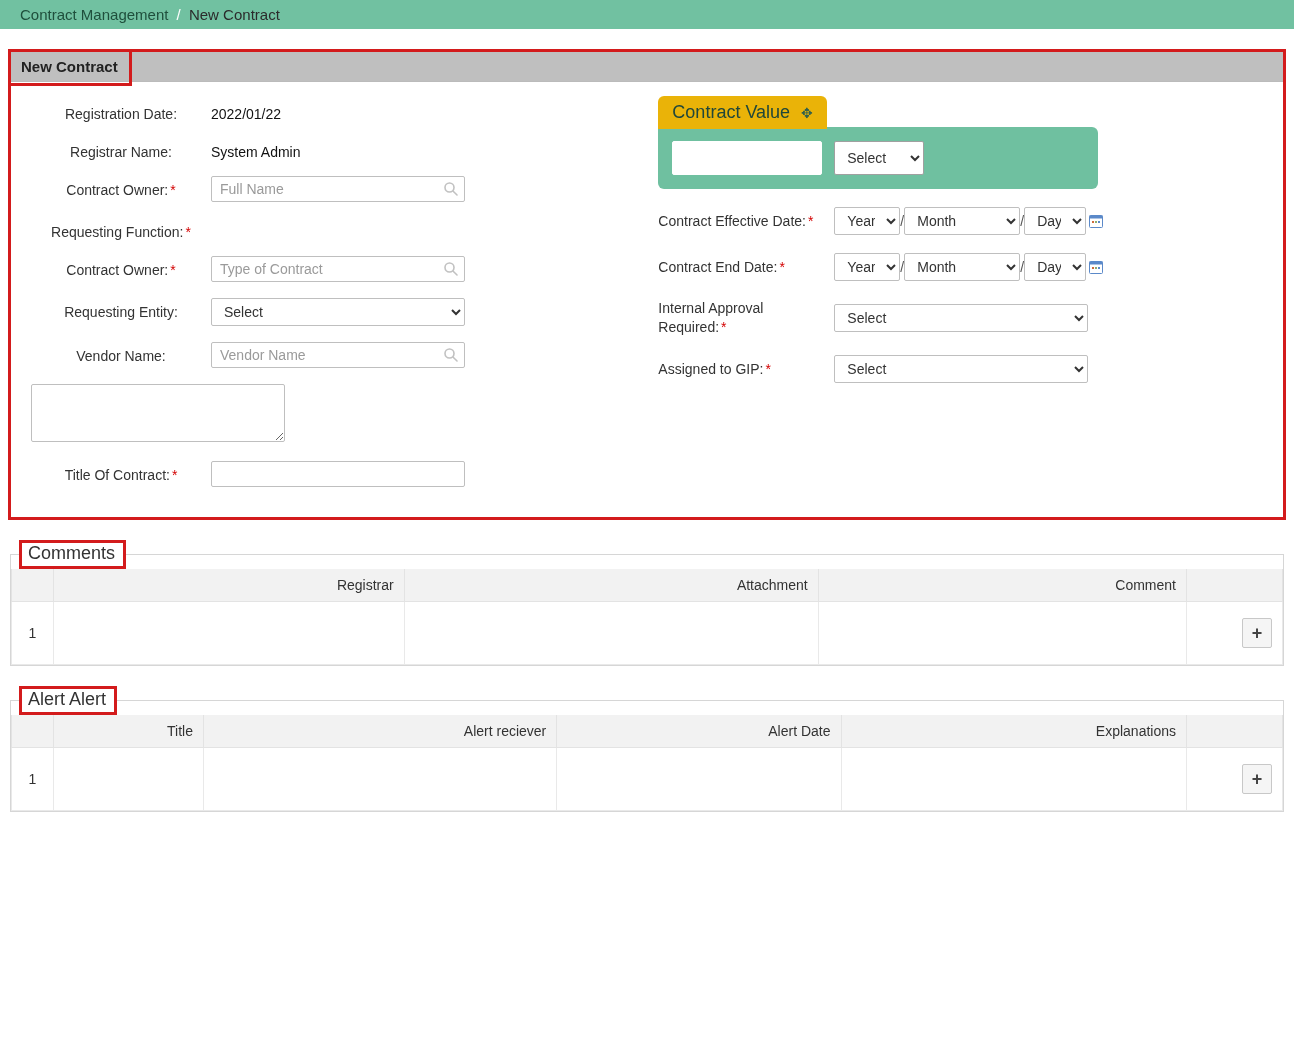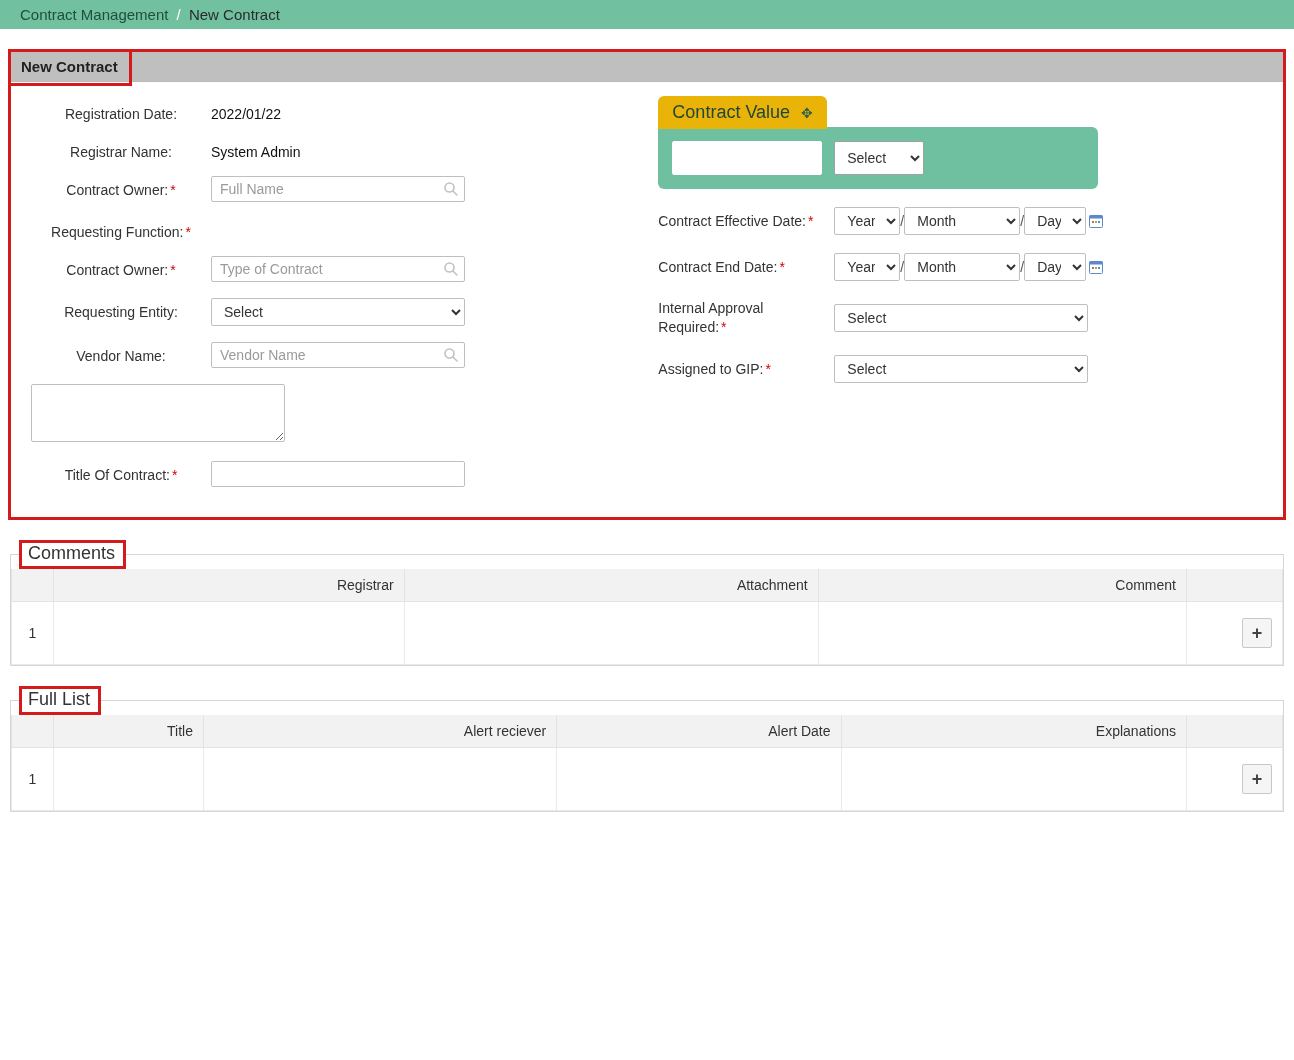--- a/index.html
+++ b/index.html
@@ -456,21 +456,21 @@
         <td></td>
         <td class="act">
           <button class="plus-btn">+</button>
         </td>
       </tr>
     </tbody>
   </table>
 </fieldset>
 
 <fieldset class="section">
-  <legend class="redbox">Full List</legend>
+  <legend class="redbox">Alert Alert</legend>
   <table class="grid">
     <thead>
       <tr>
         <th class="idx"></th>
         <th style="width:150px">Title</th>
         <th>Alert reciever</th>
         <th>Alert Date</th>
         <th>Explanations</th>
         <th class="act"></th>
       </tr>

